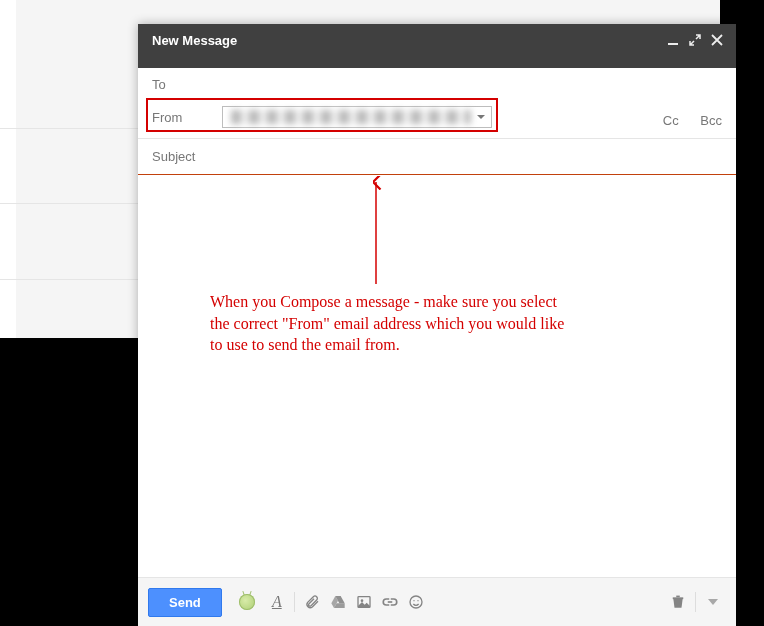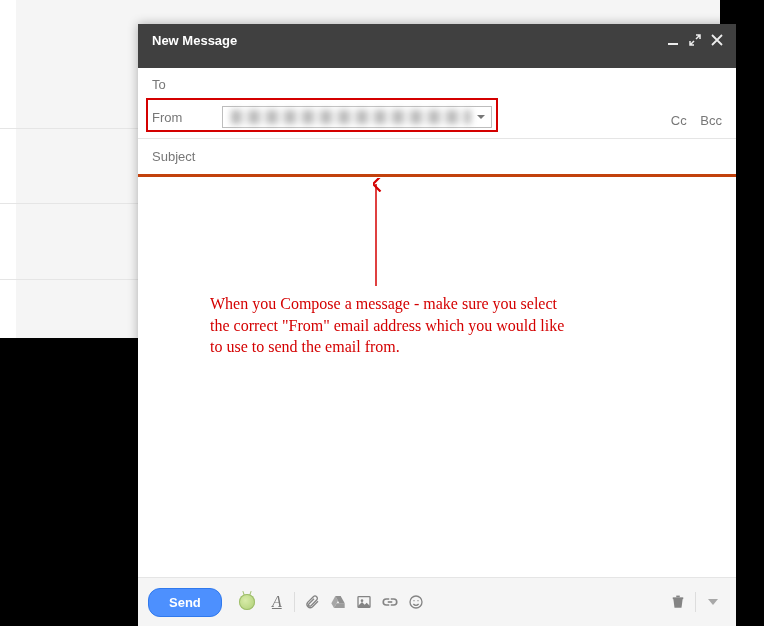--- a/index.html
+++ b/index.html
@@ -109,33 +109,33 @@
     border-right: 4px solid transparent;
     border-top: 4px solid #777;
   }
   .ccbcc {
     position: absolute;
     right: 14px;
     bottom: 10px;
     color: #777;
     font-size: 13px;
   }
-  .ccbcc span { margin-left: 10px; cursor: pointer; }
+  .ccbcc span { margin-left: 18px; cursor: pointer; }
   .highlight-box {
     position: absolute;
     left: 8px;
     top: 30px;
     width: 348px;
     height: 30px;
     border: 2px solid #d40000;
     pointer-events: none;
   }
   .row-subject {
     padding: 10px 14px;
-    border-bottom: 3px solid #c2410c;
+    border-bottom: 1px solid #c2410c;
     color: #777;
   }
   .body {
     flex: 1;
     position: relative;
   }
   .annotation-arrow {
     position: absolute;
     left: 228px;
     top: 1px;
@@ -159,21 +159,21 @@
     display: flex;
     align-items: center;
     padding: 0 10px;
   }
   .send-btn {
     background: #4d90fe;
     color: #fff;
     font-weight: bold;
     font-size: 13px;
     border: 1px solid #3079ed;
-    border-radius: 12px;
+    border-radius: 2px;
     height: 29px;
     padding: 0 20px;
     cursor: pointer;
   }
   .tb-icon {
     width: 26px;
     height: 28px;
     display: flex;
     align-items: center;
     justify-content: center;

